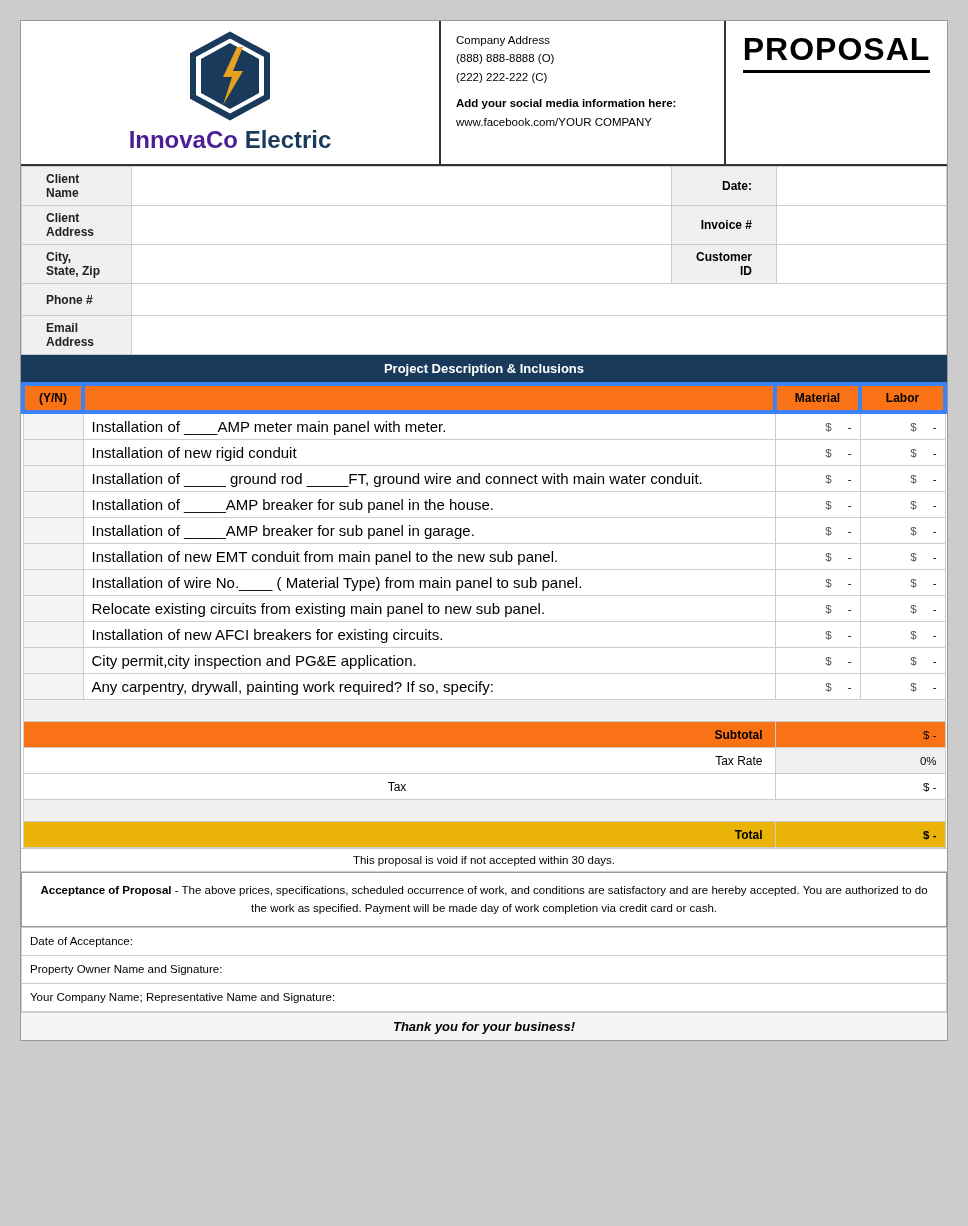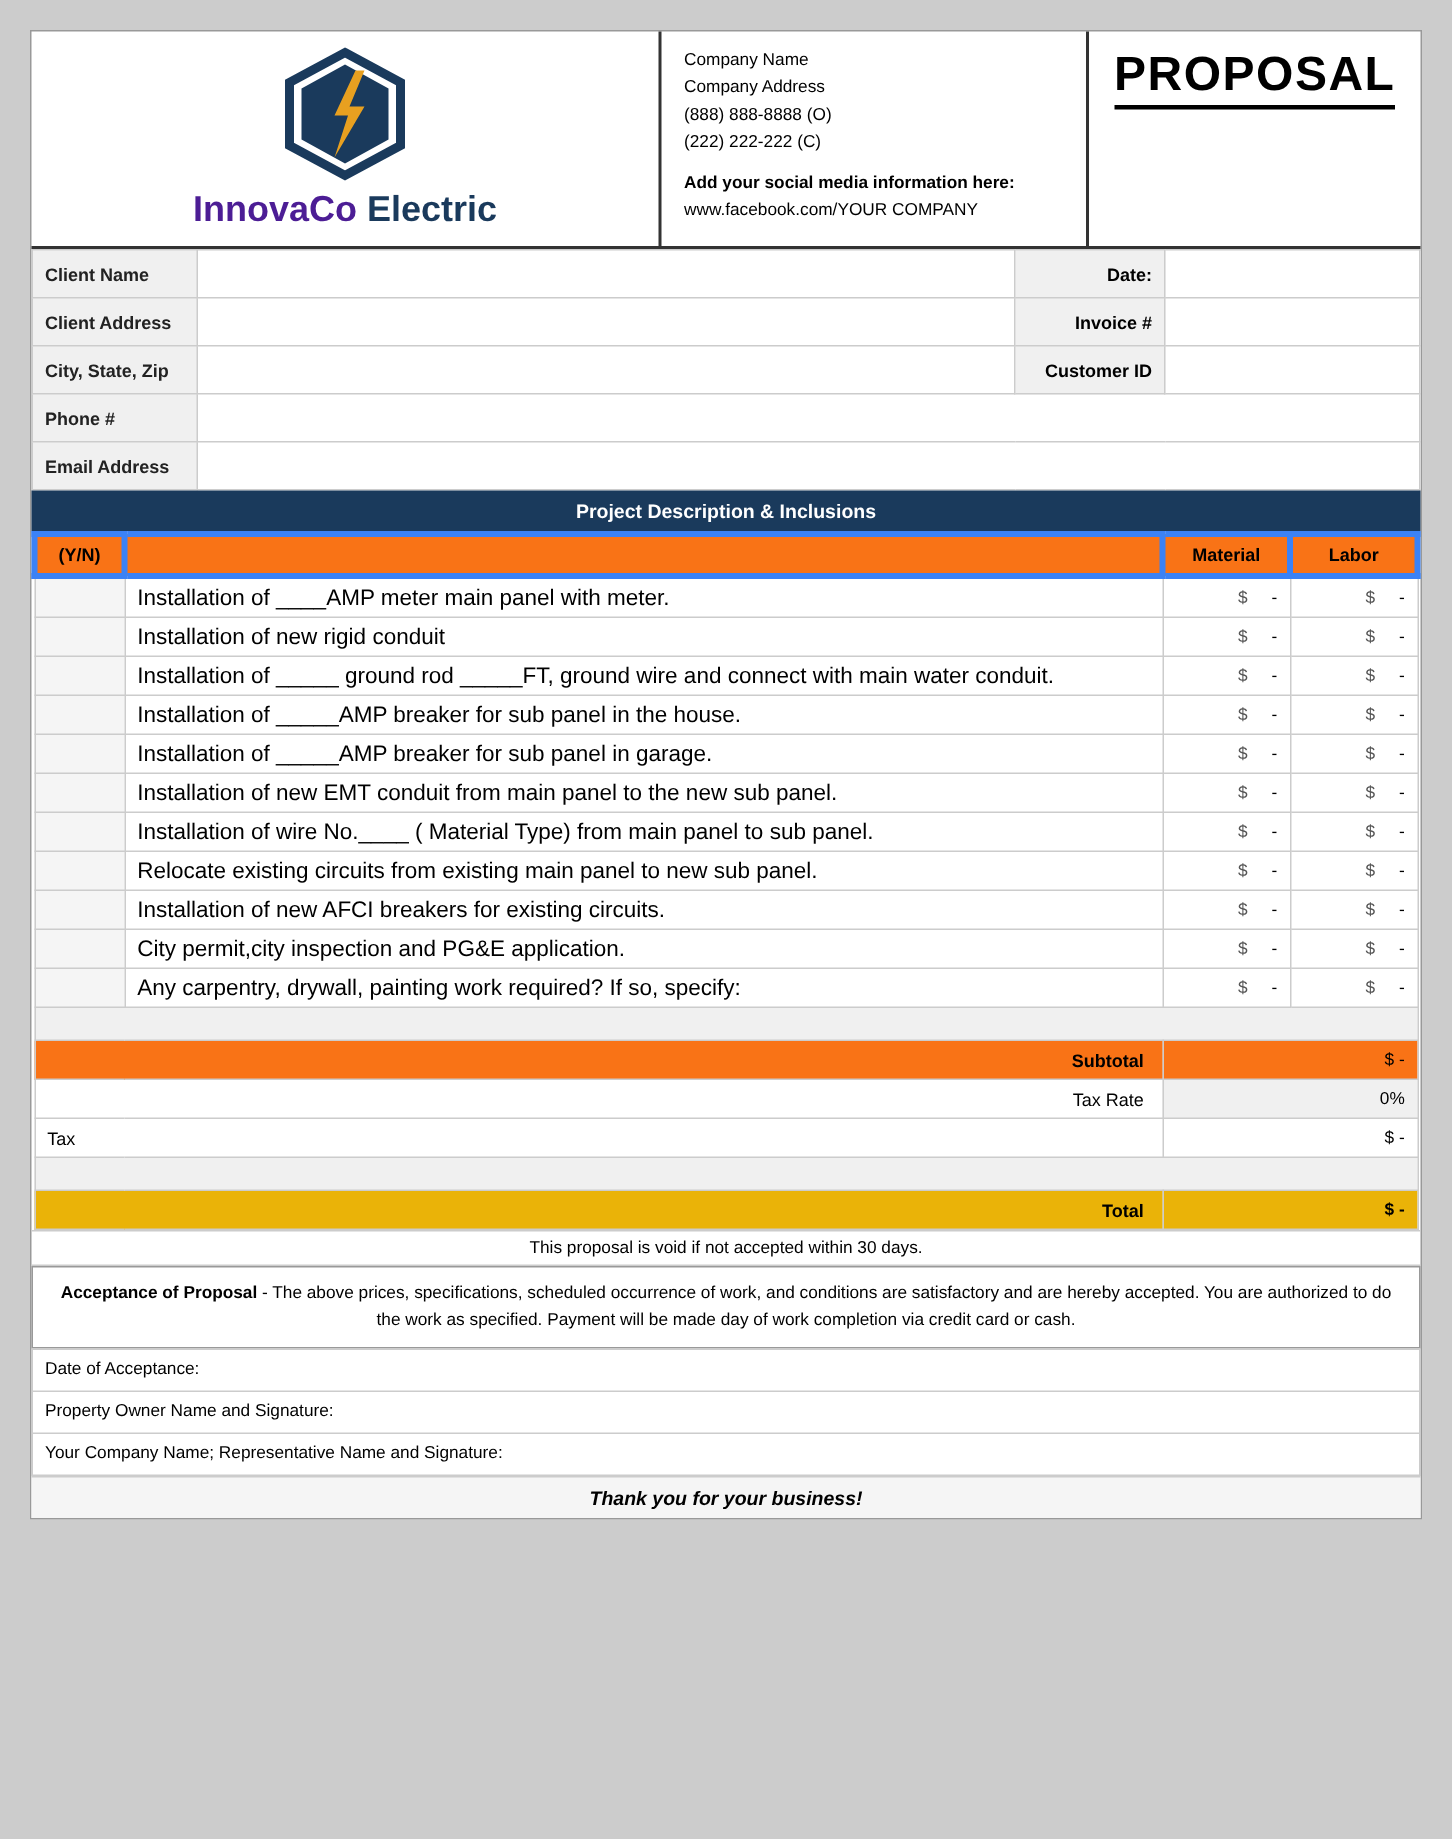--- a/index.html
+++ b/index.html
@@ -74,21 +74,21 @@
       letter-spacing: 1px;
     }
 
     
     .info-table {
       width: 100%;
       border-collapse: collapse;
     }
     .info-table td {
       border: 1px solid #ccc;
-      padding: 5px 8px;
+      padding: 5px 24px;
       height: 32px;
     }
     .info-table .label-cell {
       background: #f0f0f0;
       font-weight: bold;
       width: 110px;
       color: #222;
     }
     .info-table .value-cell {
       background: #fff;
@@ -215,21 +215,20 @@
 
         <polygon points="45,12 74,28 74,62 45,78 16,62 16,28" fill="#1a3a5c"></polygon>
 
         <polygon points="52,16 38,46 47,46 38,74 58,40 48,40 58,16" fill="#e8a020"></polygon>
       </svg>
       <div class="logo-text">
         <span>InnovaCo</span><span style="color:#1a3a5c"> Electric</span>
       </div>
     </div>
     <div class="header-company">
-      <p>Company Name</p>
       <p>Company Address</p>
       <p>(888) 888-8888 (O)</p>
       <p>(222) 222-222 (C)</p>
       <p class="social">Add your social media information here:</p>
       <p>www.facebook.com/YOUR COMPANY</p>
     </div>
     <div class="header-title">
       <span class="proposal-title">PROPOSAL</span>
     </div>
   </div>
@@ -350,21 +349,21 @@
     </tr>
     <tr class="subtotal-row">
       <td colspan="2" style="text-align:right; font-weight:bold; padding-right:12px;">Subtotal</td>
       <td colspan="2" class="money-cell">$                 -</td>
     </tr>
     <tr>
       <td colspan="2" style="text-align:right; padding-right:12px;">Tax Rate</td>
       <td colspan="2" class="money-cell" style="text-align:right; background:#f0f0f0;">0%</td>
     </tr>
     <tr>
-      <td colspan="2" style="text-align:left; padding-right:12px;">Tax</td>
+      <td colspan="2" style="text-align:center; padding-right:12px;">Tax</td>
       <td colspan="2" class="money-cell">$         -</td>
     </tr>
     <tr class="empty-row">
       <td colspan="4"></td>
     </tr>
     <tr class="total-row">
       <td colspan="2" style="text-align:right; font-weight:bold; padding-right:12px;">Total</td>
       <td colspan="2" class="money-cell">$                 -</td>
     </tr>
   </tbody>

